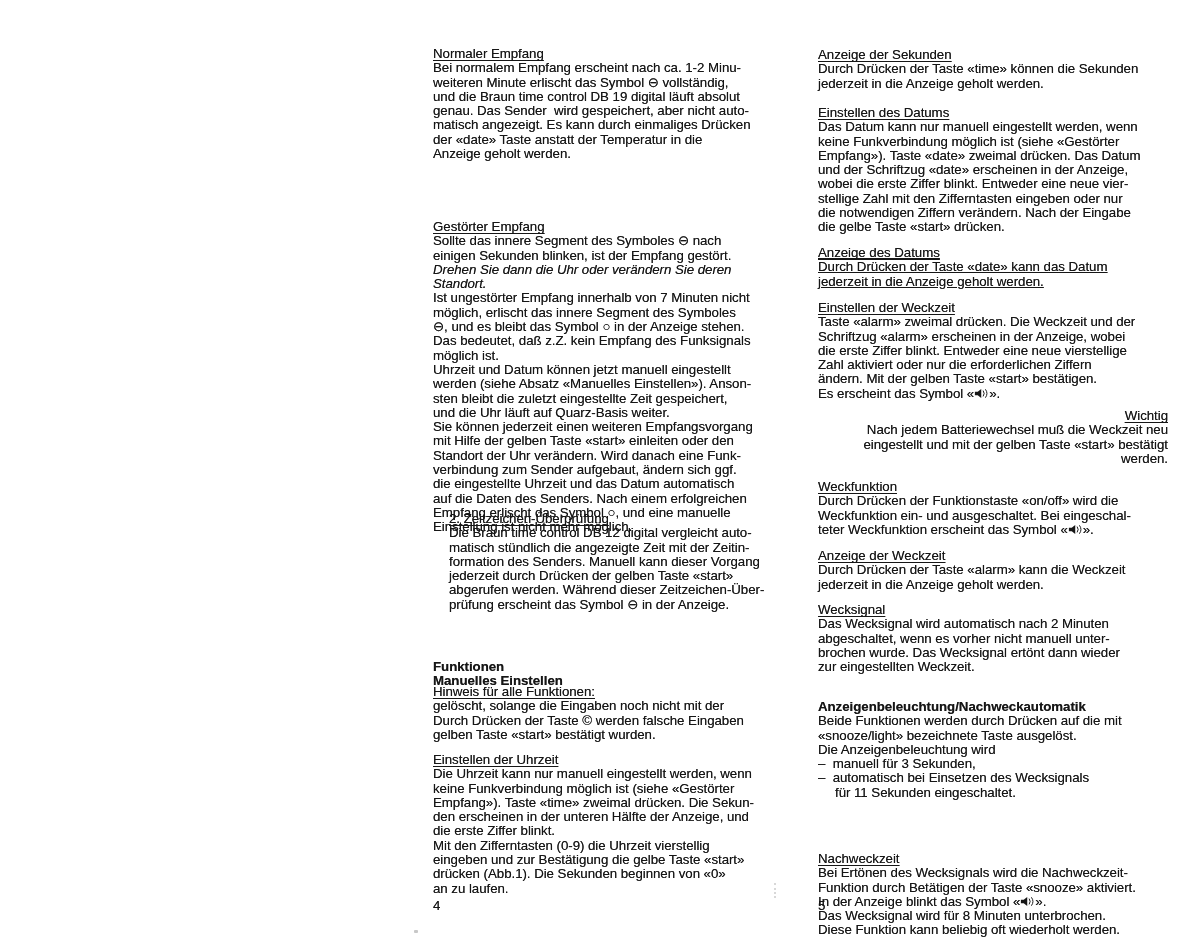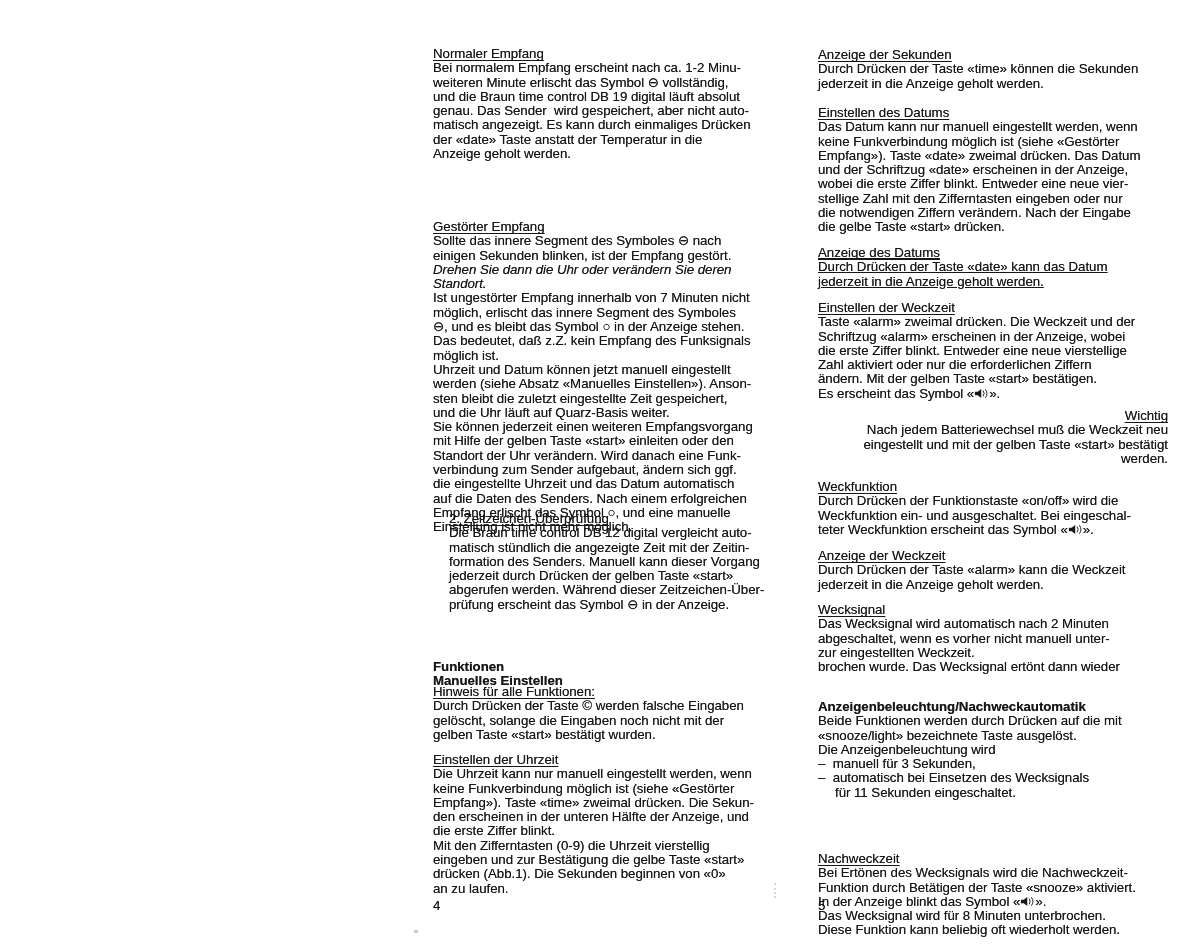--- a/index.html
+++ b/index.html
@@ -119,22 +119,22 @@
         <div class="line">jederzeit durch Drücken der gelben Taste «start»</div>
         <div class="line">abgerufen werden. Während dieser Zeitzeichen-Über-</div>
         <div class="line">prüfung erscheint das Symbol ⊖ in der Anzeige.</div>
       </div>
       <div class="section" style="top: 640px; margin-top: 20px;">
         <div class="line hb">Funktionen</div>
         <div class="line hb">Manuelles Einstellen</div>
       </div>
       <div class="section" style="top: 685px;">
         <div class="line hu">Hinweis für alle Funktionen:</div>
+        <div class="line">gelöscht, solange die Eingaben noch nicht mit der</div>
         <div class="line">Durch Drücken der Taste © werden falsche Eingaben</div>
-        <div class="line">gelöscht, solange die Eingaben noch nicht mit der</div>
         <div class="line">gelben Taste «start» bestätigt wurden.</div>
       </div>
       <div class="section" style="top: 753px;">
         <div class="line hu">Einstellen der Uhrzeit</div>
         <div class="line">Die Uhrzeit kann nur manuell eingestellt werden, wenn</div>
         <div class="line">keine Funkverbindung möglich ist (siehe «Gestörter</div>
         <div class="line">Empfang»). Taste «time» zweimal drücken. Die Sekun-</div>
         <div class="line">den erscheinen in der unteren Hälfte der Anzeige, und</div>
         <div class="line">die erste Ziffer blinkt.</div>
         <div class="line">Mit den Zifferntasten (0-9) die Uhrzeit vierstellig</div>
@@ -195,22 +195,22 @@
       </div>
       <div class="section" style="top: 549px;">
         <div class="line hu">Anzeige der Weckzeit</div>
         <div class="line">Durch Drücken der Taste «alarm» kann die Weckzeit</div>
         <div class="line">jederzeit in die Anzeige geholt werden.</div>
       </div>
       <div class="section" style="top: 603px;">
         <div class="line hu">Wecksignal</div>
         <div class="line">Das Wecksignal wird automatisch nach 2 Minuten</div>
         <div class="line">abgeschaltet, wenn es vorher nicht manuell unter-</div>
+        <div class="line">brochen wurde. Das Wecksignal ertönt dann wieder</div>
         <div class="line">zur eingestellten Weckzeit.</div>
-        <div class="line">brochen wurde. Das Wecksignal ertönt dann wieder</div>
       </div>
       <div class="section" style="top: 700px;">
         <div class="line hb">Anzeigenbeleuchtung/Nachweckautomatik</div>
         <div class="line">Beide Funktionen werden durch Drücken auf die mit</div>
         <div class="line">«snooze/light» bezeichnete Taste ausgelöst.</div>
         <div class="line">Die Anzeigenbeleuchtung wird</div>
         <div class="line">–  manuell für 3 Sekunden,</div>
         <div class="line">–  automatisch bei Einsetzen des Wecksignals</div>
         <div class="line cont">für 11 Sekunden eingeschaltet.</div>
       </div>

